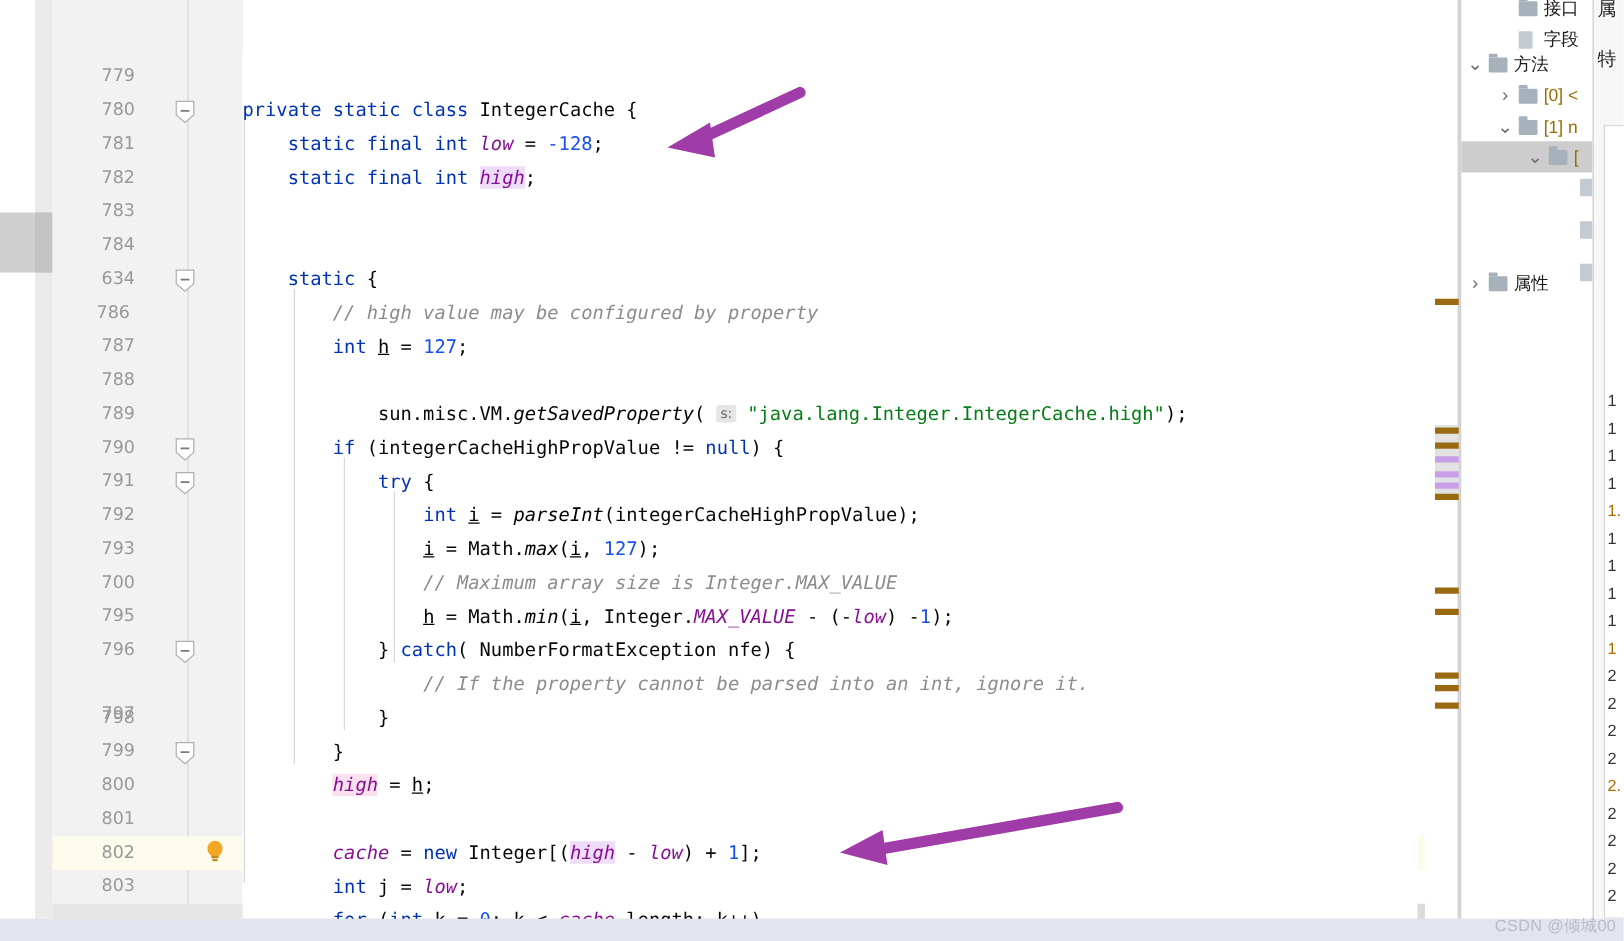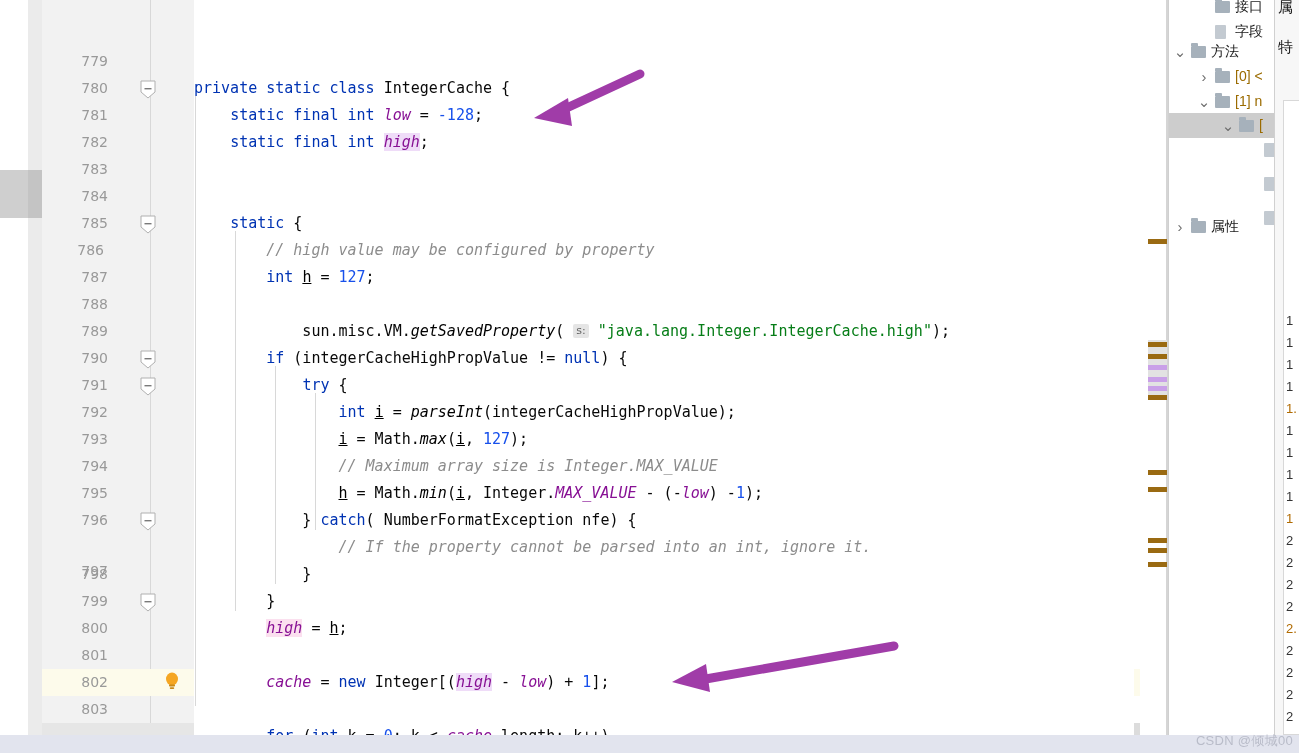--- a/index.html
+++ b/index.html
@@ -295,30 +295,30 @@
     </div>
   </div>
 
   <div id="linenums">
       <div class="ln-num" style="top: 48px; left: 42px; width: 66px;">779</div>
       <div class="ln-num" style="top: 75px; left: 42px; width: 66px;">780</div>
       <div class="ln-num" style="top: 102px; left: 42px; width: 66px;">781</div>
       <div class="ln-num" style="top: 129px; left: 42px; width: 66px;">782</div>
       <div class="ln-num" style="top: 156px; left: 42px; width: 66px;">783</div>
       <div class="ln-num" style="top: 183px; left: 42px; width: 66px;">784</div>
-      <div class="ln-num" style="top: 210px; left: 42px; width: 66px;">785</div>
+      <div class="ln-num" style="top: 210px; left: 42px; width: 66px;">634</div>
       <div class="ln-num" style="top: 237px; left: 38px; width: 66px;">786</div>
       <div class="ln-num" style="top: 264px; left: 42px; width: 66px;">787</div>
       <div class="ln-num" style="top: 291px; left: 42px; width: 66px;">788</div>
       <div class="ln-num" style="top: 318px; left: 42px; width: 66px;">789</div>
       <div class="ln-num" style="top: 345px; left: 42px; width: 66px;">790</div>
       <div class="ln-num" style="top: 372px; left: 42px; width: 66px;">791</div>
       <div class="ln-num" style="top: 399px; left: 42px; width: 66px;">792</div>
       <div class="ln-num" style="top: 426px; left: 42px; width: 66px;">793</div>
-      <div class="ln-num" style="top: 453px; left: 42px; width: 66px;">794</div>
+      <div class="ln-num" style="top: 453px; left: 42px; width: 66px;">700</div>
       <div class="ln-num" style="top: 480px; left: 42px; width: 66px;">795</div>
       <div class="ln-num" style="top: 507px; left: 42px; width: 66px;">796</div>
       <div class="ln-num" style="top: 558px; left: 42px; width: 66px;">797</div>
       <div class="ln-num" style="top: 561px; left: 42px; width: 66px;">798</div>
       <div class="ln-num" style="top: 588px; left: 42px; width: 66px;">799</div>
       <div class="ln-num" style="top: 615px; left: 42px; width: 66px;">800</div>
       <div class="ln-num" style="top: 642px; left: 42px; width: 66px;">801</div>
       <div class="ln-num" style="top: 669px; left: 42px; width: 66px;">802</div>
       <div class="ln-num" style="top: 696px; left: 42px; width: 66px;">803</div>
     </div>
@@ -387,20 +387,21 @@
     <div class="line" style="top:399px"><span class="plain">                </span><span class="kw">int</span> <span class="lvar">i</span> <span class="plain">=</span> <span class="statmth">parseInt</span><span class="plain">(integerCacheHighPropValue);</span></div>
     <div class="line" style="top:426px"><span class="plain">                </span><span class="lvar">i</span> <span class="plain">= Math.</span><span class="statmth">max</span><span class="plain">(</span><span class="lvar">i</span><span class="plain">,</span> <span class="num">127</span><span class="plain">);</span></div>
     <div class="line" style="top:453px"><span class="plain">                </span><span class="cmt">// Maximum array size is Integer.MAX_VALUE</span></div>
     <div class="line" style="top:480px"><span class="plain">                </span><span class="lvar">h</span> <span class="plain">= Math.</span><span class="statmth">min</span><span class="plain">(</span><span class="lvar">i</span><span class="plain">, Integer.</span><span class="fld">MAX_VALUE</span> <span class="plain">- (-</span><span class="fld">low</span><span class="plain">) -</span><span class="num">1</span><span class="plain">);</span></div>
     <div class="line" style="top:507px"><span class="plain">            } </span><span class="kw">catch</span><span class="plain">( NumberFormatException nfe) {</span></div>
     <div class="line" style="top:534px"><span class="plain">                </span><span class="cmt">// If the property cannot be parsed into an int, ignore it.</span></div>
     <div class="line" style="top:561px"><span class="plain">            }</span></div>
     <div class="line" style="top:588px"><span class="plain">        }</span></div>
     <div class="line" style="top:615px"><span class="plain">        </span><span class="fldhl2">high</span> <span class="plain">=</span> <span class="lvar">h</span><span class="plain">;</span></div>
     <div class="line" style="top:669px"><span class="plain">        </span><span class="fld">cache</span> <span class="plain">=</span> <span class="kw">new</span> <span class="plain">Integer[(</span><span class="fldhl">high</span> <span class="plain">-</span> <span class="fld">low</span><span class="plain">) +</span> <span class="num">1</span><span class="plain">];</span></div>
+    <div class="line" style="top:696px"><span class="plain">        </span><span class="kw">int</span> <span class="plain">j =</span> <span class="fld">low</span><span class="plain">;</span></div>
     <div class="line" style="top:723px"><span class="plain">        </span><span class="kw">for</span> <span class="plain">(</span><span class="kw">int</span> <span class="plain">k = </span><span class="num">0</span><span class="plain">; k &lt; </span><span class="fld">cache</span><span class="plain">.length; k++)</span></div>
   </div>
 
   <div class="stripe-col"></div>
   <div class="stripe-line"></div>
   <div class="stripe" style="top:239px; background:#9a6a12"></div>
   <div class="stripe-bg" style="top:340px; height:58px; background:#e2e2e2"></div>
   <div class="stripe" style="top:342px; background:#9a6a12"></div>
   <div class="stripe" style="top:354px; background:#9a6a12"></div>
   <div class="stripe" style="top:365px; background:#c9a0e8"></div>

